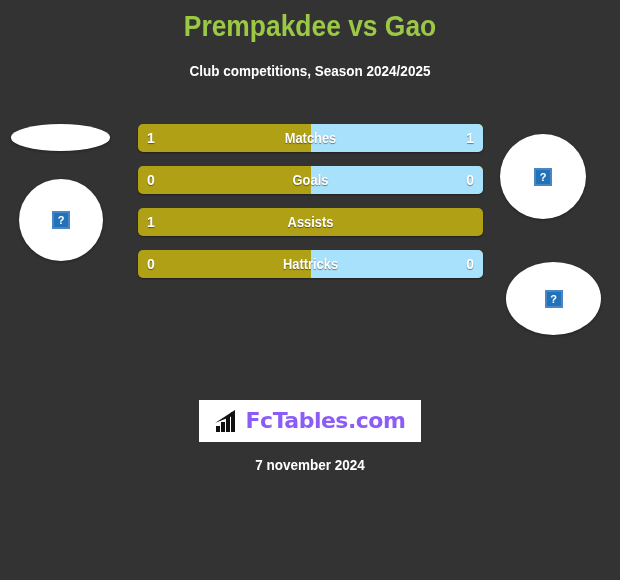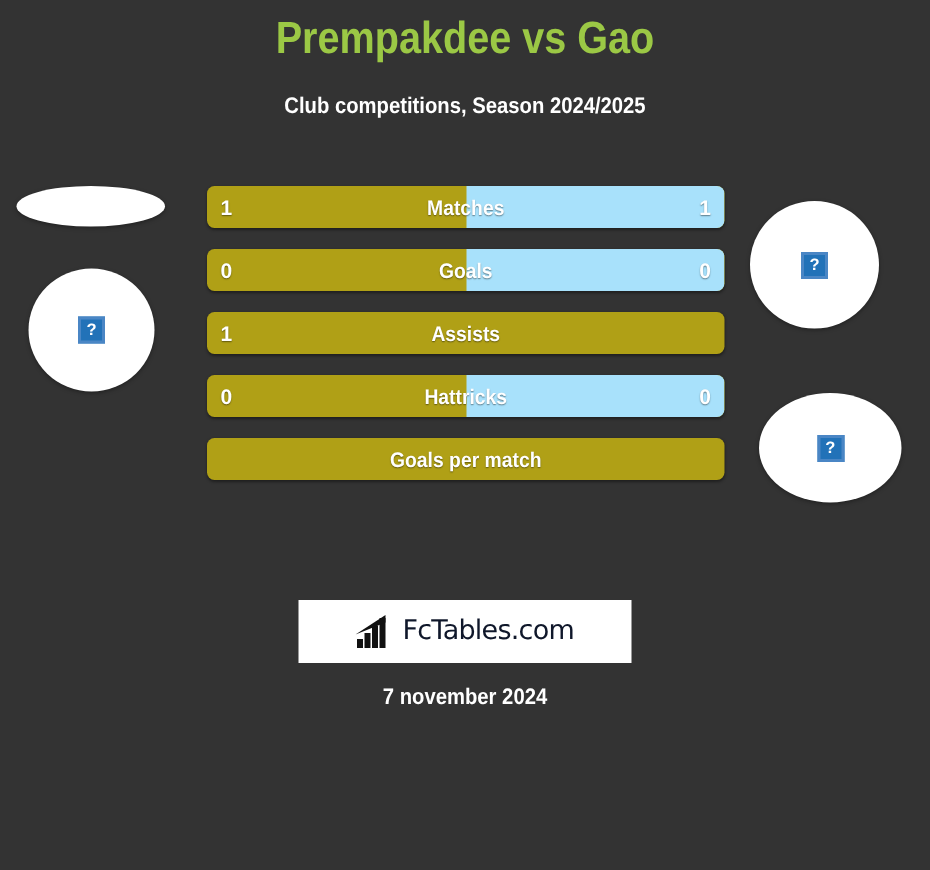--- a/index.html
+++ b/index.html
@@ -145,23 +145,23 @@
     width: 222px;
     height: 42px;
     background: #ffffff;
     display: flex;
     align-items: center;
     justify-content: center;
     gap: 5px;
   }
   .logo-icon { width: 26px; height: 22px; display: block; }
   .logo-text {
-    color: #0f172a;
-    font-size: 18px;
-    font-weight: normal;
+    color: #8b5cf6;
+    font-size: 22px;
+    font-weight: bold;
     font-family: "DejaVu Sans", sans-serif;
     letter-spacing: -0.5px;
     line-height: 22px;
   }
 
   
   .date {
     position: absolute;
     top: 456px;
     left: 0;
@@ -218,26 +218,20 @@
       <span class="bar-val right"></span>
     </div>
 
     <div class="bar-row">
       <div class="bar-fill-right" style="width: 50%;"></div>
       <span class="bar-val left">0</span>
       <span class="bar-label">Hattricks</span>
       <span class="bar-val right">0</span>
     </div>
 
-    <div class="bar-row">
-      <div class="bar-fill-right" style="width: 0%;"></div>
-      <span class="bar-val left"></span>
-      <span class="bar-label">Goals per match</span>
-      <span class="bar-val right"></span>
-    </div>
 
 
   </div>
 
   <div class="logo">
     <svg class="logo-icon" viewBox="0 0 26 22">
       <rect x="1" y="16" width="4" height="6" fill="#111111"></rect>
       <rect x="6" y="12" width="4" height="10" fill="#111111"></rect>
       <rect x="11" y="7" width="4" height="15" fill="#111111"></rect>
       <rect x="16" y="2" width="4" height="20" fill="#111111"></rect>

